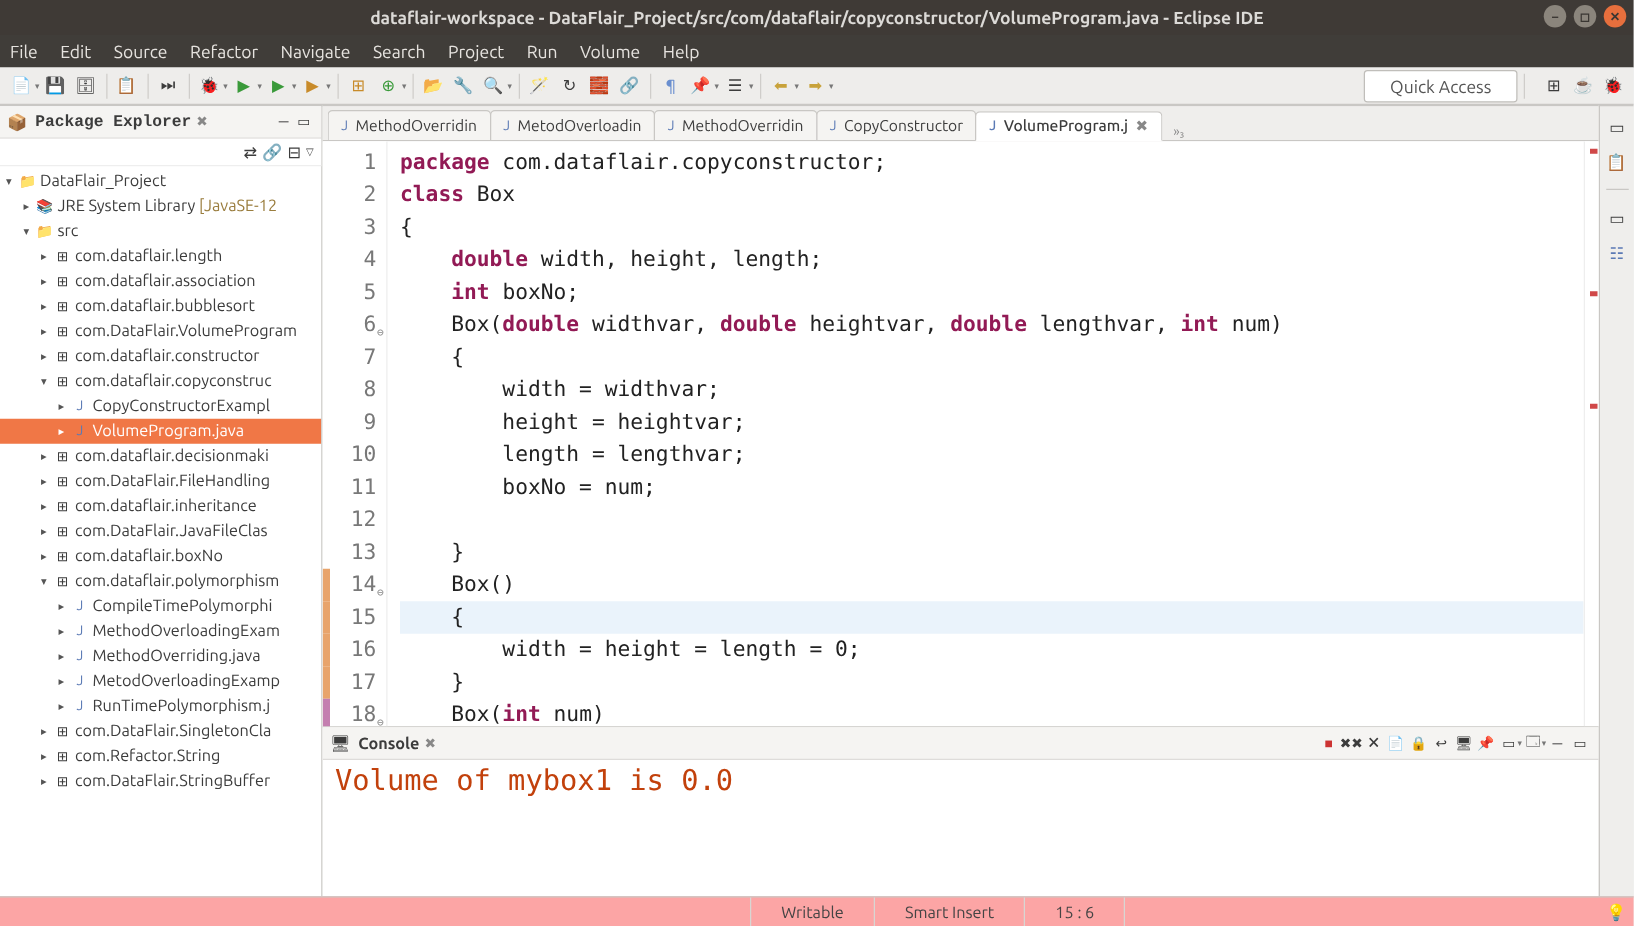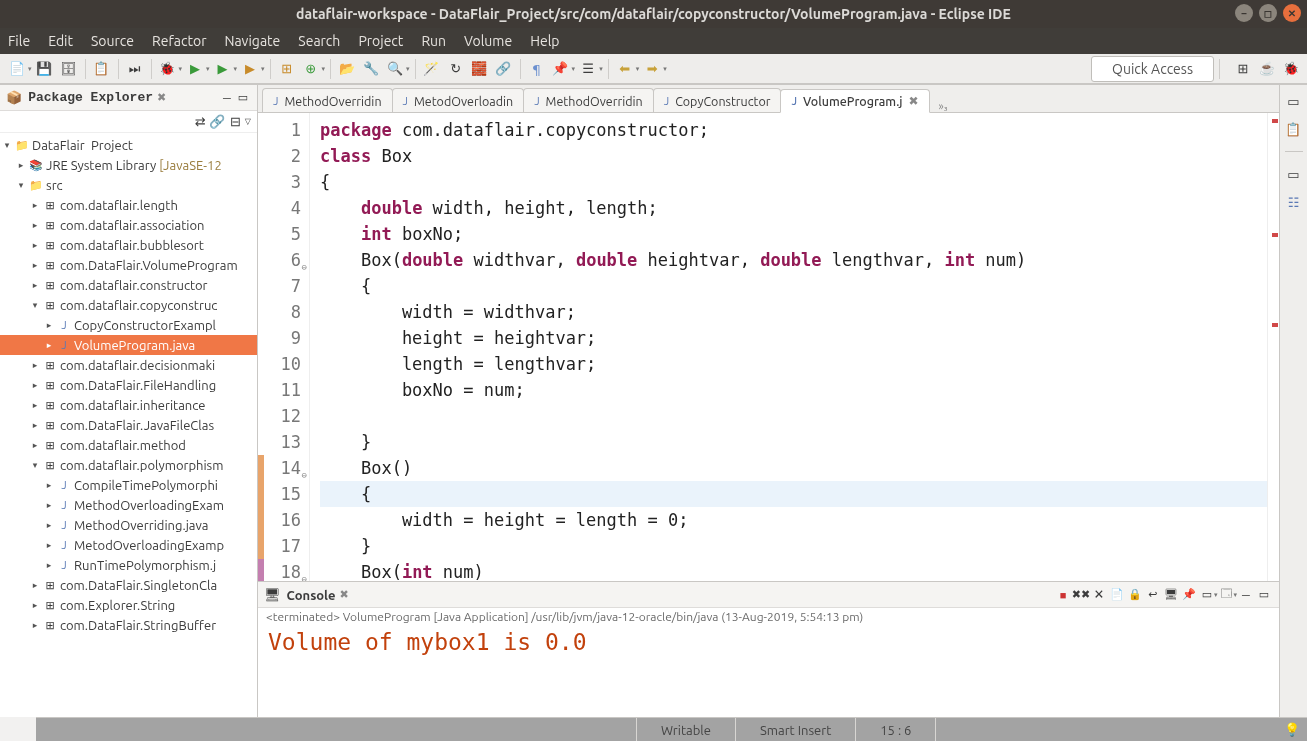--- a/index.html
+++ b/index.html
@@ -70,21 +70,21 @@
   .console-header { height: 26px; background: #f5f4f2; border-bottom: 1px solid #dedcda; display: flex; align-items: center; padding: 0 6px; font-size: 13px; }
   .console-header .title { font-weight: 600; }
   .console-header .spacer { flex: 1; }
   .console-header .mini-ic { width: 18px; height: 18px; display: inline-flex; align-items: center; justify-content: center; font-size: 11px; cursor: pointer; }
   .console-status { font-size: 12px; color: #6a6a6a; padding: 2px 8px; }
   .console-out { flex: 1; font-family: "DejaVu Sans Mono", Consolas, monospace; font-size: 23px; padding: 4px 10px; color: #c2410c; }
   
   .right-trim { width: 28px; background: #efeeec; border-left: 1px solid #c9c7c4; display: flex; flex-direction: column; align-items: center; padding-top: 6px; gap: 8px; border-top: 1px solid #c9c7c4;}
   .right-trim .ic { width: 20px; height: 20px; display: inline-flex; align-items: center; justify-content: center; font-size: 13px; cursor: pointer; }
 
-  .statusbar { height: 24px; background: #a3a3a3; border-top: 1px solid #c9c7c4; display: flex; align-items: center; font-size: 13px; color: #444; margin-left: 36px; }
+  .statusbar { height: 24px; background: #fca5a5; border-top: 1px solid #c9c7c4; display: flex; align-items: center; font-size: 13px; color: #444; }
   .statusbar .cell { padding: 0 24px; border-right: 1px solid #d8d6d3; height: 100%; display: flex; align-items: center; }
   .statusbar .cell:first-child { border-left: 1px solid #d8d6d3; margin-left: 600px;}
   .statusbar .bulb { margin-left: auto; margin-right: 6px; font-size: 13px; }
 
   ::-webkit-scrollbar { width: 12px; height: 12px; }
   ::-webkit-scrollbar-thumb { background: #c6c4c1; border-radius: 6px; }
   ::-webkit-scrollbar-track { background: #f2f1f0; }
 </style>
 </head>
 <body>
@@ -286,21 +286,21 @@
           <span class="tw"></span>
           <span class="tw">▸</span>
           <span class="ti">⊞</span>
           <span class="lbl">com.DataFlair.JavaFileClas</span>
         </div>
         <div class="tree-row">
           <span class="tw"></span>
           <span class="tw"></span>
           <span class="tw">▸</span>
           <span class="ti">⊞</span>
-          <span class="lbl">com.dataflair.method</span>
+          <span class="lbl">com.dataflair.boxNo</span>
         </div>
         <div class="tree-row">
           <span class="tw"></span>
           <span class="tw"></span>
           <span class="tw">▾</span>
           <span class="ti">⊞</span>
           <span class="lbl">com.dataflair.polymorphism</span>
         </div>
         <div class="tree-row">
           <span class="tw"></span>
@@ -357,21 +357,21 @@
           <span class="tw"></span>
           <span class="tw">▸</span>
           <span class="ti">⊞</span>
           <span class="lbl">com.DataFlair.SingletonCla</span>
         </div>
         <div class="tree-row">
           <span class="tw"></span>
           <span class="tw"></span>
           <span class="tw">▸</span>
           <span class="ti">⊞</span>
-          <span class="lbl">com.Explorer.String</span>
+          <span class="lbl">com.Refactor.String</span>
         </div>
         <div class="tree-row">
           <span class="tw"></span>
           <span class="tw"></span>
           <span class="tw">▸</span>
           <span class="ti">⊞</span>
           <span class="lbl">com.DataFlair.StringBuffer</span>
         </div>
       </div>
   </div>
@@ -464,21 +464,20 @@
         <span class="mini-ic">↩</span>
         <span class="mini-ic">🖥</span>
         <span class="mini-ic">📌</span>
         <span class="mini-ic">▭</span>
           <span class="tb-dd">▾</span>
         <span class="mini-ic">🗔</span>
           <span class="tb-dd">▾</span>
         <span class="mini-ic">─</span>
         <span class="mini-ic">▭</span>
       </div>
-      <div class="console-status">&lt;terminated&gt; VolumeProgram [Java Application] /usr/lib/jvm/java-12-oracle/bin/java (13-Aug-2019, 5:54:13 pm)</div>
       <div class="console-out">Volume of mybox1 is 0.0</div>
     </div>
   </div>
 
   <div class="right-trim">
     <span class="ic">▭</span>
     <span class="ic">📋</span>
     <div style="height:1px;width:18px;background:#c9c7c4;margin:4px 0"></div>
     <span class="ic">▭</span>
     <span class="ic" style="color:#5b7ab5">☷</span>

